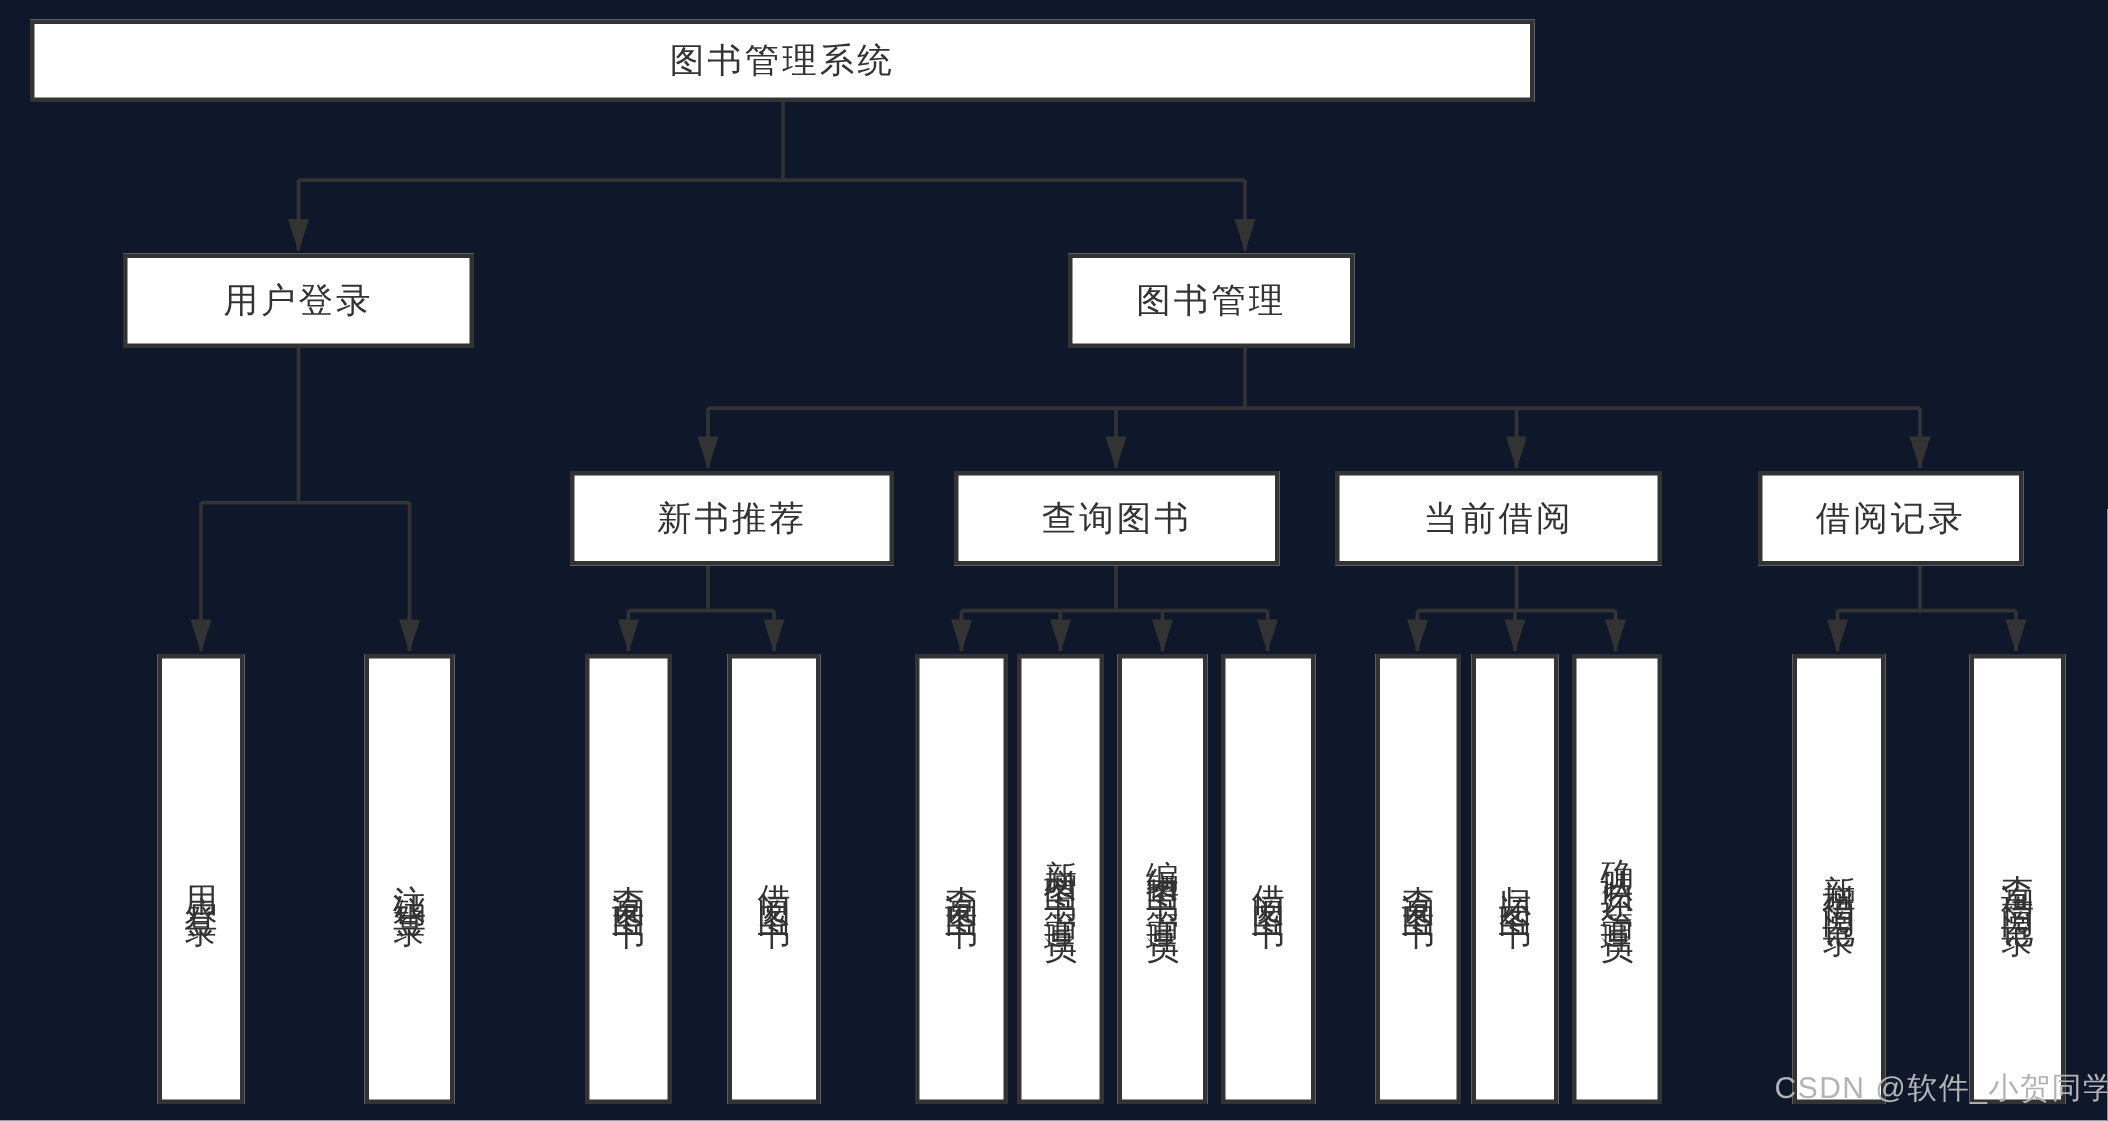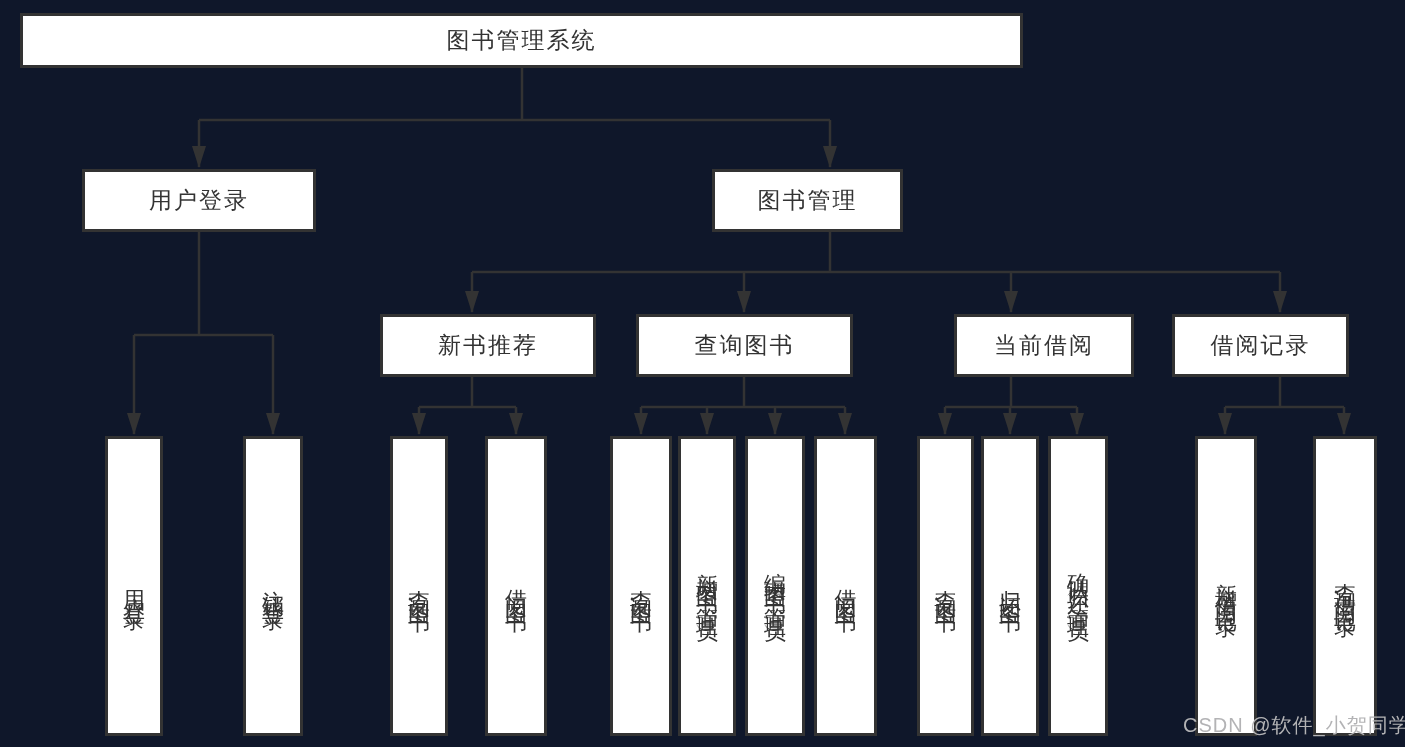--- a/index.html
+++ b/index.html
@@ -123,21 +123,21 @@
     </g>
   </svg>
 
   <div class="box h" style="left:20px; top:13px; width:1003px; height:55px;">图书管理系统</div>
 
   <div class="box h" style="left:82px; top:169px; width:234px; height:63px;">用户登录</div>
   <div class="box h" style="left:712px; top:169px; width:191px; height:63px;">图书管理</div>
 
   <div class="box h" style="left:364px; top:314px; width:216px; height:63px;margin-left:16px;">新书推荐</div>
   <div class="box h" style="left:636px; top:314px; width:217px; height:63px;">查询图书</div>
-  <div class="box h" style="left:954px; top:314px; width:180px; height:63px;">当前借阅</div>
+  <div class="box h" style="left:890px; top:314px; width:218px; height:63px;">当前借阅</div>
   <div class="box h" style="left:1172px; top:314px; width:177px; height:63px;">借阅记录</div>
 
   <div class="box v" style="left:105px; top:436px; width:58px; height:300px;">用户登录</div>
   <div class="box v" style="left:243px; top:436px; width:60px; height:300px;">注销登录</div>
 
   <div class="box v" style="left:390px; top:436px; width:58px; height:300px;">查询图书</div>
   <div class="box v" style="left:485px; top:436px; width:62px; height:300px;">借阅图书</div>
 
   <div class="box v" style="left:610px; top:436px; width:62px; height:300px;">查询图书</div>
   <div class="box v" style="left:678px; top:436px; width:58px; height:300px;">新增图书（管理员）</div>

